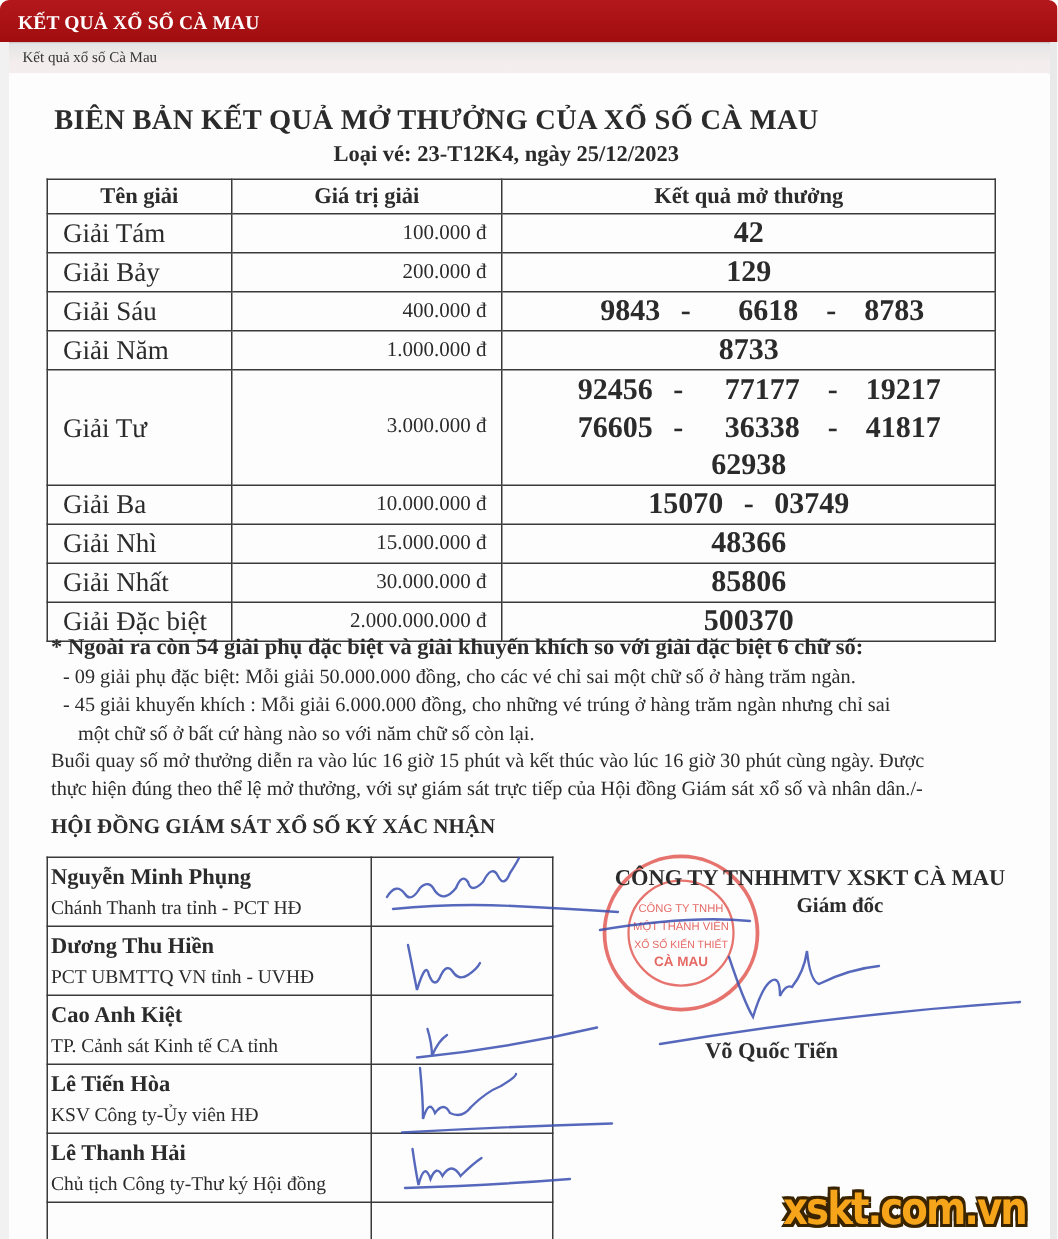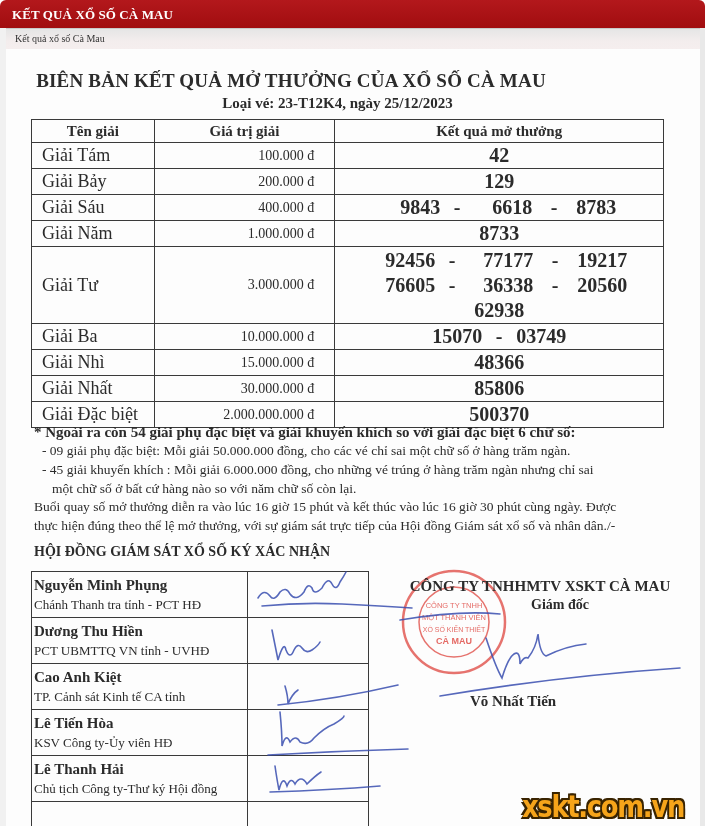--- a/index.html
+++ b/index.html
@@ -43,21 +43,21 @@
   table.results {
     position: absolute; left: 31px; top: 119px; width: 633px;
     border-collapse: collapse; font-family: "Liberation Serif", serif;
   }
   table.results td, table.results th { border: 1.5px solid #3a3a3a; }
   table.results th { font-size: 15px; font-weight: bold; height: 23px; color: #2b2b2b; }
   .col-name { width: 123px; }
   .col-value { width: 181px; }
   .col-result { width: 329px; }
   td.prize-name { font-size: 18px; padding-left: 10px; color: #2b2b2b; height: 25px; }
-  td.prize-value { font-size: 14px; text-align: right; padding-right: 20px; color: #2b2b2b; }
+  td.prize-value { font-size: 14px; text-align: right; padding-right: 10px; color: #2b2b2b; }
   td.prize-result { font-size: 20px; font-weight: bold; text-align: center; color: #2b2b2b; line-height: 25px; }
   .num-row { display: flex; justify-content: center; gap: 0; }
   .num { display: inline-block; }
   .sep { display: inline-block; width: 34px; text-align: center; }
   .sep-wide { display: inline-block; width: 44px; text-align: center; }
 
   .notes { position: absolute; left: 34px; top: 424px; width: 640px; font-size: 14px; color: #2b2b2b; }
   .note-main { font-weight: bold; font-size: 15px; }
   .note-line { font-size: 13.5px; line-height: 19px; padding-left: 8px; }
   .note-line.indent { padding-left: 18px; }
@@ -149,21 +149,21 @@
         <span class="sep">-</span>
         <span class="num" style="margin-left:14px">77177</span>
         <span class="sep-wide">-</span>
         <span class="num">19217</span>
       </div>
       <div class="num-row" style="padding-left:14px;">
         <span class="num">76605</span>
         <span class="sep">-</span>
         <span class="num" style="margin-left:14px">36338</span>
         <span class="sep-wide">-</span>
-        <span class="num">20560</span>
+        <span class="num">41817</span>
       </div>
       <div class="num-row">
         <span class="num">62938</span>
       </div>
     </td>
   </tr>
   <tr>
     <td class="prize-name">Giải Ba</td>
     <td class="prize-value">10.000.000 đ</td>
     <td class="prize-result">
@@ -256,21 +256,21 @@
   <text x="54" y="40" text-anchor="middle" font-family="Liberation Sans, sans-serif" font-size="7.5" fill="#e0504a" opacity="0.85">CÔNG TY TNHH</text>
   <text x="54" y="52" text-anchor="middle" font-family="Liberation Sans, sans-serif" font-size="7.5" fill="#e0504a" opacity="0.85">MỘT THÀNH VIÊN</text>
   <text x="54" y="64" text-anchor="middle" font-family="Liberation Sans, sans-serif" font-size="7" fill="#e0504a" opacity="0.85">XỔ SỐ KIẾN THIẾT</text>
   <text x="54" y="76" text-anchor="middle" font-family="Liberation Sans, sans-serif" font-size="9" font-weight="bold" fill="#e0504a" opacity="0.85">CÀ MAU</text>
 </svg>
 
 <div class="company">
   <div class="company-name">CÔNG TY TNHHMTV XSKT CÀ MAU</div>
   <div class="company-role">Giám đốc</div>
 </div>
-<div class="director">Võ Nhất Tiến</div>
+<div class="director">Võ Quốc Tiến</div>
 
 <svg class="signature-svg" width="705" height="826" viewBox="0 0 705 826">
   <g fill="none" stroke="#3a4fb0" stroke-width="1.6" stroke-linecap="round" opacity="0.85">
     <path d="M258 598 q6 -10 12 -2 q4 6 10 -4 q6 -6 10 2 q6 8 14 -2 q4 -10 8 -4 q2 8 10 0 q6 -12 10 -4 q4 8 8 -2 q4 -6 6 -10"></path>
     <path d="M262 606 q40 -4 80 -2 q40 2 70 4"></path>
     <path d="M272 630 q4 20 6 30 q6 -20 8 -10 q4 10 8 0 q4 -8 8 -2 q4 6 10 2 q6 -4 8 -8"></path>
     <path d="M285 686 q3 10 3 18 q4 -10 10 -14"></path>
     <path d="M278 705 q60 -6 120 -20"></path>
     <path d="M280 712 q2 20 2 34 q4 -14 8 -4 q6 -8 10 0 q8 4 14 -4 q10 -10 20 -14 q10 -6 10 -8"></path>
     <path d="M268 755 q70 -4 140 -6"></path>

